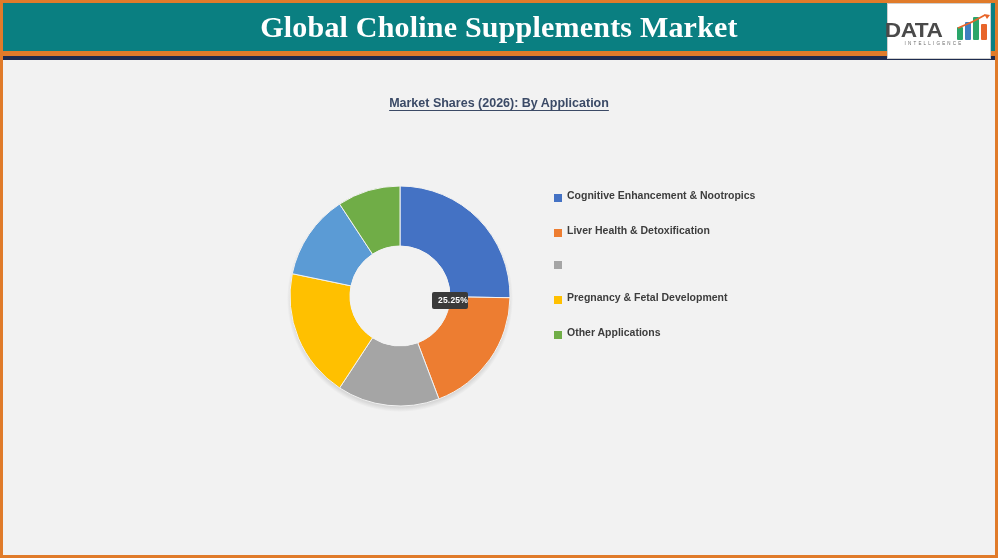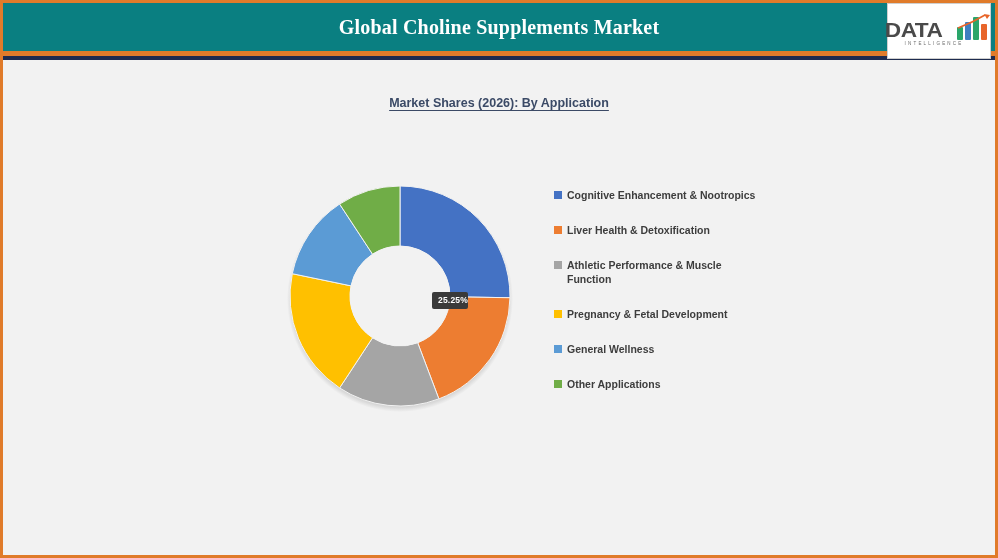--- a/index.html
+++ b/index.html
@@ -27,21 +27,21 @@
     height: 48px;
     background: #0a7f81;
     display: flex;
     align-items: center;
     justify-content: center;
   }
   #header-title {
     color: #ffffff;
     font-family: "Liberation Serif", serif;
     font-weight: bold;
-    font-size: 20px;
+    font-size: 30px;
     letter-spacing: 0.2px;
     text-align: center;
     white-space: nowrap;
   }
   #header-rule-orange {
     position: absolute;
     left: 0; top: 48px;
     width: 992px; height: 5px;
     background: #e07b2a;
   }
@@ -152,21 +152,21 @@
 
   
   #legend {
     position: absolute;
     left: 528px;
     top: 128px;
     width: 240px;
   }
   .legend-item {
     display: flex;
-    align-items: flex-start;
+    align-items: flex-end;
     margin-bottom: 21px;
     padding-left: 23px;
   }
   .legend-swatch {
     width: 8px;
     height: 8px;
     margin-top: 3px;
     margin-right: 5px;
     flex: 0 0 auto;
   }
@@ -237,30 +237,25 @@
         <div class="legend-item">
           <span class="legend-swatch" style="background: rgb(68, 114, 196);"></span>
           <span class="legend-label">Cognitive Enhancement &amp; Nootropics</span>
         </div>
         <div class="legend-item">
           <span class="legend-swatch" style="background: rgb(237, 125, 49);"></span>
           <span class="legend-label">Liver Health &amp; Detoxification</span>
         </div>
         <div class="legend-item">
           <span class="legend-swatch" style="background: rgb(165, 165, 165);"></span>
-          <span class="legend-label">Athletic Performance &amp; Muscle Function</span>
         </div>
         <div class="legend-item">
           <span class="legend-swatch" style="background: rgb(255, 192, 0);"></span>
           <span class="legend-label">Pregnancy &amp; Fetal Development</span>
         </div>
         <div class="legend-item">
-          <span class="legend-swatch" style="background: rgb(91, 155, 213);"></span>
-          <span class="legend-label">General Wellness</span>
-        </div>
-        <div class="legend-item">
           <span class="legend-swatch" style="background: rgb(112, 173, 71);"></span>
           <span class="legend-label">Other Applications</span>
         </div>
       </div>
 
   </div>
 </div>
 
 </body></html>

